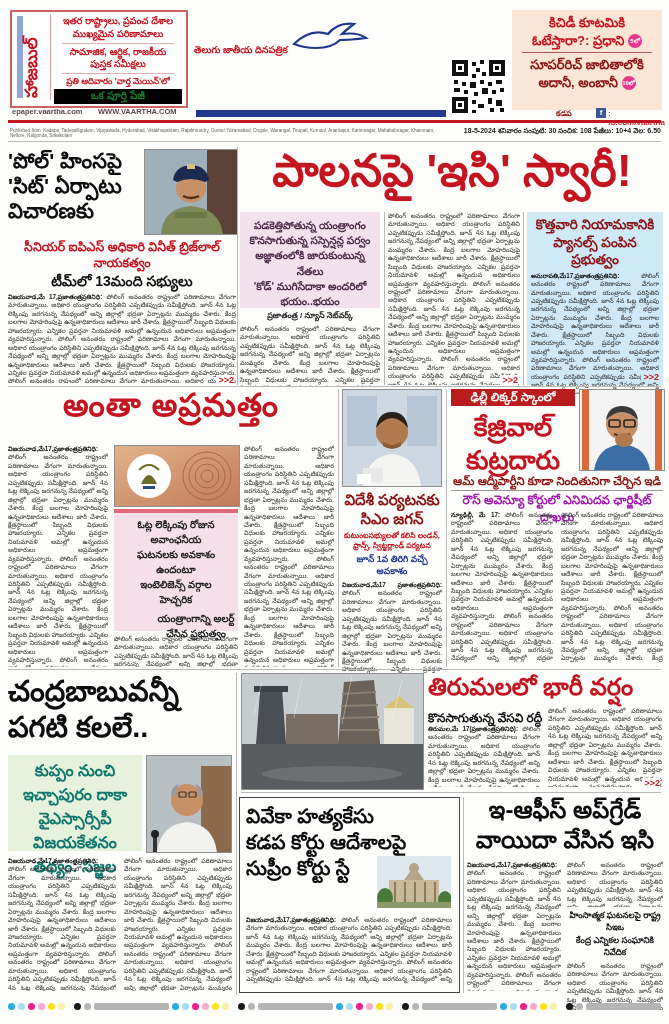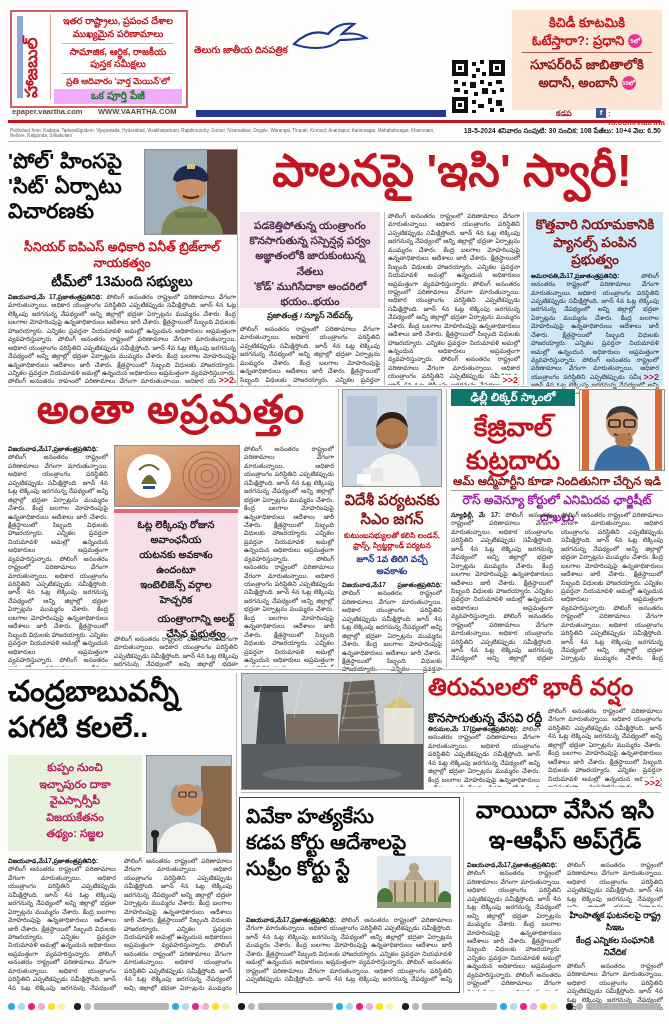--- a/index.html
+++ b/index.html
@@ -39,21 +39,21 @@
       <div class="abs b red" style="left:8px;top:84px;transform:rotate(-90deg);transform-origin:0 0;font-size:17px;white-space:nowrap;width:84px;">హాజబుల్</div>
     </div>
     <div class="abs" style="left:42px;top:3px;width:128px;height:86px;">
       <div class="promo-line">ఇతర రాష్ట్రాలు, ప్రపంచ దేశాల</div>
       <div class="promo-line">ముఖ్యమైన పరిణామాలు</div>
       <div style="height:1px;background:#e0b0b0;margin:2px 8px;"></div>
       <div class="promo-line">సామాజిక, ఆర్థిక, రాజకీయ</div>
       <div class="promo-line">పుస్తక సమీక్షలు</div>
       <div style="height:1px;background:#e0b0b0;margin:2px 8px;"></div>
       <div class="promo-line" style="font-size:8.5px;">ప్రతి ఆదివారం 'వార్త మెయిన్'లో</div>
-      <div class="c b" style="font-size:10.5px;color:#1c7a2d;background:#f0abfc;margin-top:1px;">ఒక పూర్తి పేజీ</div>
+      <div class="c b" style="font-size:10.5px;color:#1c7a2d;background:#000000;margin-top:1px;">ఒక పూర్తి పేజీ</div>
     </div>
   </div>
   <div class="abs b" style="left:12px;top:107px;font-size:7.5px;color:#5a4a4a;">epaper.vaartha.com</div>
   <div class="abs b" style="left:98px;top:107px;font-size:7.5px;color:#5a4a4a;">WWW.VAARTHA.COM</div>
 
   <div class="abs b red" style="left:194px;top:44px;font-size:9.5px;">తెలుగు జాతీయ దినపత్రిక</div>
   <svg class="abs" style="left:288px;top:18px;" width="82" height="36" viewBox="0 0 82 36">
     <path d="M6,26 Q22,10 40,16 Q50,4 66,6 Q58,12 54,16 Q70,14 78,20 Q62,22 52,22 Q44,30 28,30 Q16,30 6,26 Z" fill="#fff" stroke="#21388f" stroke-width="2.2"></path>
   </svg>
   <div class="abs" style="left:196px;top:110px;width:250px;height:7px;background:#21388f;"></div>
@@ -180,21 +180,21 @@
     </div>
     <div class="body" style="height:122px;margin-top:3px;">
       <span class="dl">అమరావతి,మే17,ప్రజాతంత్రప్రతినిధి: </span><span>పోలింగ్ అనంతరం రాష్ట్రంలో పరిణామాలు వేగంగా మారుతున్నాయి. అధికార యంత్రాంగం పరిస్థితిని ఎప్పటికప్పుడు సమీక్షిస్తోంది. జూన్ 4న ఓట్ల లెక్కింపు జరగనున్న నేపథ్యంలో అన్ని జిల్లాల్లో భద్రతా ఏర్పాట్లను ముమ్మరం చేశారు. కేంద్ర బలగాల మోహరింపుపై ఉన్నతాధికారులు ఆదేశాలు జారీ చేశారు. క్షేత్రస్థాయిలో సిబ్బంది విధులకు హాజరయ్యారు. ఎన్నికల ప్రవర్తనా నియమావళి అమల్లో ఉన్నందున అధికారులు అప్రమత్తంగా వ్యవహరిస్తున్నారు. పోలింగ్ అనంతరం రాష్ట్రంలో పరిణామాలు వేగంగా మారుతున్నాయి. అధికార యంత్రాంగం పరిస్థితిని ఎప్పటికప్పుడు సమీక్షిస్తోంది. జూన్ 4న ఓట్ల లెక్కింపు జరగనున్న నేపథ్యంలో అన్ని జిల్లాల్లో భద్రతా ఏర్పాట్లను ముమ్మరం చేశారు. కేంద్ర బలగాల మోహరింపుపై ఉన్నతాధికారులు ఆదేశాలు జారీ చేశారు. క్షేత్రస్థాయిలో సిబ్బంది విధులకు హాజరయ్యారు. ఎన్నికల ప్రవర్తనా నియమావళి అమల్లో ఉన్నందున అధికారులు అప్రమత్తంగా వ్యవహరిస్తున్నారు. పోలింగ్ అనంతరం రాష్ట్రంలో పరిణామాలు వేగంగా మారుతున్నాయి. అధికార యంత్రాంగం పరిస్థితిని ఎప్పటికప్పుడు సమీక్షిస్తోంది. జూన్ 4న ఓట్ల లెక్కింపు జరగనున్న నేపథ్యంలో అన్ని జిల్లాల్లో భద్రతా ఏర్పాట్లను ముమ్మరం చేశారు. కేంద్ర బలగాల మోహరింపుపై ఉన్నతాధికారులు ఆదేశాలు జారీ చేశారు. క్షేత్రస్థాయిలో సిబ్బంది విధులకు హాజరయ్యారు. ఎన్నికల ప్రవర్తనా నియమావళి అమల్లో ఉన్నందున అధికారులు అప్రమత్తంగా వ్యవహరిస్తున్నారు. </span>
     </div>
     <span class="jump" style="right:4px;bottom:3px;background:var(--bluebox);">&gt;&gt;2</span>
   </div>
 
   <div class="hline" style="left:8px;top:386px;width:653px;"></div>
 
   <div class="abs" style="left:8px;top:389px;width:326px;height:278px;">
-    <div class="c b red" style="font-size:40px;line-height:1;letter-spacing:1px;">అంతా అప్రమత్తం</div>
+    <div class="c b red" style="font-size:32px;line-height:1;letter-spacing:1px;">అంతా అప్రమత్తం</div>
     <div class="body" style="position:absolute;left:0;top:56px;width:100px;height:222px;">
       <span class="dl">విజయవాడ,మే17,ప్రజాతంత్రప్రతినిధి: </span><span>పోలింగ్ అనంతరం రాష్ట్రంలో పరిణామాలు వేగంగా మారుతున్నాయి. అధికార యంత్రాంగం పరిస్థితిని ఎప్పటికప్పుడు సమీక్షిస్తోంది. జూన్ 4న ఓట్ల లెక్కింపు జరగనున్న నేపథ్యంలో అన్ని జిల్లాల్లో భద్రతా ఏర్పాట్లను ముమ్మరం చేశారు. కేంద్ర బలగాల మోహరింపుపై ఉన్నతాధికారులు ఆదేశాలు జారీ చేశారు. క్షేత్రస్థాయిలో సిబ్బంది విధులకు హాజరయ్యారు. ఎన్నికల ప్రవర్తనా నియమావళి అమల్లో ఉన్నందున అధికారులు అప్రమత్తంగా వ్యవహరిస్తున్నారు. పోలింగ్ అనంతరం రాష్ట్రంలో పరిణామాలు వేగంగా మారుతున్నాయి. అధికార యంత్రాంగం పరిస్థితిని ఎప్పటికప్పుడు సమీక్షిస్తోంది. జూన్ 4న ఓట్ల లెక్కింపు జరగనున్న నేపథ్యంలో అన్ని జిల్లాల్లో భద్రతా ఏర్పాట్లను ముమ్మరం చేశారు. కేంద్ర బలగాల మోహరింపుపై ఉన్నతాధికారులు ఆదేశాలు జారీ చేశారు. క్షేత్రస్థాయిలో సిబ్బంది విధులకు హాజరయ్యారు. ఎన్నికల ప్రవర్తనా నియమావళి అమల్లో ఉన్నందున అధికారులు అప్రమత్తంగా వ్యవహరిస్తున్నారు. పోలింగ్ అనంతరం రాష్ట్రంలో పరిణామాలు వేగంగా మారుతున్నాయి. అధికార యంత్రాంగం పరిస్థితిని ఎప్పటికప్పుడు సమీక్షిస్తోంది. జూన్ 4న ఓట్ల లెక్కింపు జరగనున్న నేపథ్యంలో అన్ని జిల్లాల్లో భద్రతా ఏర్పాట్లను ముమ్మరం చేశారు. కేంద్ర బలగాల మోహరింపుపై ఉన్నతాధికారులు ఆదేశాలు జారీ చేశారు. క్షేత్రస్థాయిలో సిబ్బంది విధులకు హాజరయ్యారు. ఎన్నికల ప్రవర్తనా నియమావళి అమల్లో ఉన్నందున అధికారులు అప్రమత్తంగా వ్యవహరిస్తున్నారు. పోలింగ్ అనంతరం రాష్ట్రంలో పరిణామాలు వేగంగా మారుతున్నాయి. అధికార యంత్రాంగం పరిస్థితిని ఎప్పటికప్పుడు సమీక్షిస్తోంది. జూన్ 4న ఓట్ల లెక్కింపు జరగనున్న నేపథ్యంలో అన్ని జిల్లాల్లో భద్రతా ఏర్పాట్లను ముమ్మరం చేశారు. కేంద్ర బలగాల మోహరింపుపై ఉన్నతాధికారులు ఆదేశాలు జారీ చేశారు. క్షేత్రస్థాయిలో సిబ్బంది విధులకు హాజరయ్యారు. ఎన్నికల ప్రవర్తనా నియమావళి అమల్లో ఉన్నందున అధికారులు అప్రమత్తంగా వ్యవహరిస్తున్నారు. </span>
     </div>
     <svg class="abs photo" style="left:106px;top:56px;" width="124" height="60" viewBox="0 0 124 60">
       <defs>
           <linearGradient id="ib" x1="0" y1="0" x2="1" y2="1">
             <stop offset="0" stop-color="#e3b28a"></stop>
             <stop offset="1" stop-color="#c07a5a"></stop>
           </linearGradient>
         </defs>
@@ -207,21 +207,21 @@
         </g>
       <circle cx="34" cy="30" r="22" fill="#fff"></circle>
       <path d="M26,38 Q34,20 42,38 Z" fill="#6b6b2a"></path>
       <path d="M24,24 Q34,14 44,24" stroke="#6b6b2a" stroke-width="2" fill="none"></path>
       <rect x="28" y="40" width="12" height="3" fill="#2a4a8a"></rect>
     </svg>
     <div class="abs c" style="left:106px;top:120px;width:124px;height:122px;background:#f6dfe8;border-top:4px solid #e06a7a;padding-top:4px;box-sizing:border-box;">
       <div class="b" style="font-size:10px;line-height:1.5;color:#222;">
         <div>ఓట్ల లెక్కింపు రోజున</div>
         <div>అవాంఛనీయ</div>
-        <div>యటనకు అవకాశం</div>
+        <div>ఘటనలకు అవకాశం</div>
         <div>ఉందంటూ</div>
         <div>ఇంటెలిజెన్స్ వర్గాల</div>
         <div>హెచ్చరిక</div>
       </div>
       <div class="b" style="font-size:10px;line-height:1.5;color:#222;margin-top:4px;padding-left:40px;">
         <div>యంత్రాంగాన్ని అలర్ట్</div>
         <div>చేసిన ప్రభుత్వం</div>
       </div>
     </div>
     <div class="body" style="position:absolute;left:106px;top:246px;width:124px;height:32px;">పోలింగ్ అనంతరం రాష్ట్రంలో పరిణామాలు వేగంగా మారుతున్నాయి. అధికార యంత్రాంగం పరిస్థితిని ఎప్పటికప్పుడు సమీక్షిస్తోంది. జూన్ 4న ఓట్ల లెక్కింపు జరగనున్న నేపథ్యంలో అన్ని జిల్లాల్లో భద్రతా ఏర్పాట్లను ముమ్మరం చేశారు. కేంద్ర బలగాల మోహరింపుపై ఉన్నతాధికారులు ఆదేశాలు జారీ చేశారు. క్షేత్రస్థాయిలో సిబ్బంది విధులకు హాజరయ్యారు. ఎన్నికల ప్రవర్తనా నియమావళి అమల్లో ఉన్నందున అధికారులు అప్రమత్తంగా వ్యవహరిస్తున్నారు. </div>
@@ -252,21 +252,21 @@
     </div>
     <div class="c b navy" style="font-size:9px;margin-top:3px;">జూన్ 1వ తిరిగి వచ్చే అవకాశం</div>
     <div class="body" style="height:92px;margin-top:3px;">
       <span class="dl">విజయవాడ,మే17 ప్రజాతంత్రప్రతినిధి: </span><span>పోలింగ్ అనంతరం రాష్ట్రంలో పరిణామాలు వేగంగా మారుతున్నాయి. అధికార యంత్రాంగం పరిస్థితిని ఎప్పటికప్పుడు సమీక్షిస్తోంది. జూన్ 4న ఓట్ల లెక్కింపు జరగనున్న నేపథ్యంలో అన్ని జిల్లాల్లో భద్రతా ఏర్పాట్లను ముమ్మరం చేశారు. కేంద్ర బలగాల మోహరింపుపై ఉన్నతాధికారులు ఆదేశాలు జారీ చేశారు. క్షేత్రస్థాయిలో సిబ్బంది విధులకు హాజరయ్యారు. ఎన్నికల ప్రవర్తనా నియమావళి అమల్లో ఉన్నందున అధికారులు అప్రమత్తంగా వ్యవహరిస్తున్నారు. పోలింగ్ అనంతరం రాష్ట్రంలో పరిణామాలు వేగంగా మారుతున్నాయి. అధికార యంత్రాంగం పరిస్థితిని ఎప్పటికప్పుడు సమీక్షిస్తోంది. జూన్ 4న ఓట్ల లెక్కింపు జరగనున్న నేపథ్యంలో అన్ని జిల్లాల్లో భద్రతా ఏర్పాట్లను ముమ్మరం చేశారు. కేంద్ర బలగాల మోహరింపుపై ఉన్నతాధికారులు ఆదేశాలు జారీ చేశారు. క్షేత్రస్థాయిలో సిబ్బంది విధులకు హాజరయ్యారు. ఎన్నికల ప్రవర్తనా నియమావళి అమల్లో ఉన్నందున అధికారులు అప్రమత్తంగా వ్యవహరిస్తున్నారు. </span>
     </div>
   </div>
 
   <div class="vline" style="left:446px;top:389px;height:278px;"></div>
 
   <div class="abs" style="left:451px;top:389px;width:212px;height:278px;">
-    <div class="c b" style="position:absolute;left:0;top:0;width:124px;height:17px;line-height:17px;background:#0f766e;color:#fff;font-size:11.5px;">ఢిల్లీ లిక్కర్ స్కాంలో</div>
+    <div class="c b" style="position:absolute;left:0;top:0;width:124px;height:17px;line-height:17px;background:#b91c1c;color:#fff;font-size:11.5px;">ఢిల్లీ లిక్కర్ స్కాంలో</div>
     <div class="c b red" style="position:absolute;left:0;top:22px;width:124px;font-size:26px;line-height:1.25;">
       <div>కేజ్రివాల్</div>
       <div>కుట్రదారు</div>
     </div>
     <svg class="abs photo" style="left:128px;top:0;" width="84" height="80" viewBox="0 0 84 80">
       <rect width="84" height="80" fill="#f4f4f4"></rect>
       <rect x="2" width="7" height="80" fill="#d96a3a"></rect>
         <rect x="75" width="7" height="80" fill="#d96a3a"></rect>
       <path d="M14,80 Q18,56 42,54 Q66,56 70,80 Z" fill="#3a6ea5"></path>
       <circle cx="42" cy="34" r="16" fill="#c79067"></circle>
@@ -286,21 +286,21 @@
   </div>
 
   <div class="hline" style="left:8px;top:669px;width:653px;"></div>
 
   <div class="abs" style="left:8px;top:673px;width:224px;height:322px;">
     <div class="b" style="font-size:29px;line-height:1.25;color:#0d0d0d;">
       <div>చంద్రబాబువన్నీ</div>
       <div>పగటి కలలే..</div>
     </div>
     <div class="abs c" style="left:0;top:82px;width:134px;height:96px;background:var(--greenbox);padding-top:4px;box-sizing:border-box;">
-      <div class="b" style="font-size:11px;line-height:1.5;color:#be185d;">
+      <div class="b" style="font-size:16px;line-height:1.5;color:#0f766e;">
         <div>కుప్పం నుంచి</div>
         <div>ఇచ్చాపురం దాకా</div>
         <div>వైఎస్సార్సీపీ</div>
         <div>విజయకేతనం</div>
         <div>తథ్యం: సజ్జల</div>
       </div>
     </div>
     <svg class="abs photo" style="left:138px;top:82px;" width="84" height="96" viewBox="0 0 84 96">
       <rect width="84" height="96" fill="#b9c0c4"></rect>
       <rect x="54" y="10" width="30" height="86" fill="#8a6a4a"></rect>
@@ -380,22 +380,22 @@
     </svg>
     <div class="body" style="position:absolute;left:6px;top:118px;width:206px;height:68px;">
       <span class="dl">విజయవాడ,మే17,ప్రజాతంత్రప్రతినిధి: </span><span>పోలింగ్ అనంతరం రాష్ట్రంలో పరిణామాలు వేగంగా మారుతున్నాయి. అధికార యంత్రాంగం పరిస్థితిని ఎప్పటికప్పుడు సమీక్షిస్తోంది. జూన్ 4న ఓట్ల లెక్కింపు జరగనున్న నేపథ్యంలో అన్ని జిల్లాల్లో భద్రతా ఏర్పాట్లను ముమ్మరం చేశారు. కేంద్ర బలగాల మోహరింపుపై ఉన్నతాధికారులు ఆదేశాలు జారీ చేశారు. క్షేత్రస్థాయిలో సిబ్బంది విధులకు హాజరయ్యారు. ఎన్నికల ప్రవర్తనా నియమావళి అమల్లో ఉన్నందున అధికారులు అప్రమత్తంగా వ్యవహరిస్తున్నారు. పోలింగ్ అనంతరం రాష్ట్రంలో పరిణామాలు వేగంగా మారుతున్నాయి. అధికార యంత్రాంగం పరిస్థితిని ఎప్పటికప్పుడు సమీక్షిస్తోంది. జూన్ 4న ఓట్ల లెక్కింపు జరగనున్న నేపథ్యంలో అన్ని జిల్లాల్లో భద్రతా ఏర్పాట్లను ముమ్మరం చేశారు. కేంద్ర బలగాల మోహరింపుపై ఉన్నతాధికారులు ఆదేశాలు జారీ చేశారు. క్షేత్రస్థాయిలో సిబ్బంది విధులకు హాజరయ్యారు. ఎన్నికల ప్రవర్తనా నియమావళి అమల్లో ఉన్నందున అధికారులు అప్రమత్తంగా వ్యవహరిస్తున్నారు. పోలింగ్ అనంతరం రాష్ట్రంలో పరిణామాలు వేగంగా మారుతున్నాయి. అధికార యంత్రాంగం పరిస్థితిని ఎప్పటికప్పుడు సమీక్షిస్తోంది. జూన్ 4న ఓట్ల లెక్కింపు జరగనున్న నేపథ్యంలో అన్ని జిల్లాల్లో భద్రతా ఏర్పాట్లను ముమ్మరం చేశారు. కేంద్ర బలగాల మోహరింపుపై ఉన్నతాధికారులు ఆదేశాలు జారీ చేశారు. క్షేత్రస్థాయిలో సిబ్బంది విధులకు హాజరయ్యారు. ఎన్నికల ప్రవర్తనా నియమావళి అమల్లో ఉన్నందున అధికారులు అప్రమత్తంగా వ్యవహరిస్తున్నారు. </span>
     </div>
   </div>
 
   <div class="vline" style="left:463px;top:797px;height:196px;"></div>
 
   <div class="abs" style="left:467px;top:795px;width:196px;height:198px;">
     <div class="c b" style="font-size:24px;line-height:1.25;color:#0d0d0d;">
+      <div>ఇ-ఆఫీస్ అప్‌గ్రేడ్</div>
       <div>వాయిదా వేసిన ఇసి</div>
-      <div>ఇ-ఆఫీస్ అప్‌గ్రేడ్</div>
     </div>
     <div class="body" style="position:absolute;left:0;top:66px;width:94px;height:130px;">
       <span class="dl">విజయవాడ,మే17,ప్రజాతంత్రప్రతినిధి: </span><span>పోలింగ్ అనంతరం రాష్ట్రంలో పరిణామాలు వేగంగా మారుతున్నాయి. అధికార యంత్రాంగం పరిస్థితిని ఎప్పటికప్పుడు సమీక్షిస్తోంది. జూన్ 4న ఓట్ల లెక్కింపు జరగనున్న నేపథ్యంలో అన్ని జిల్లాల్లో భద్రతా ఏర్పాట్లను ముమ్మరం చేశారు. కేంద్ర బలగాల మోహరింపుపై ఉన్నతాధికారులు ఆదేశాలు జారీ చేశారు. క్షేత్రస్థాయిలో సిబ్బంది విధులకు హాజరయ్యారు. ఎన్నికల ప్రవర్తనా నియమావళి అమల్లో ఉన్నందున అధికారులు అప్రమత్తంగా వ్యవహరిస్తున్నారు. పోలింగ్ అనంతరం రాష్ట్రంలో పరిణామాలు వేగంగా మారుతున్నాయి. అధికార యంత్రాంగం పరిస్థితిని ఎప్పటికప్పుడు సమీక్షిస్తోంది. జూన్ 4న ఓట్ల లెక్కింపు జరగనున్న నేపథ్యంలో అన్ని జిల్లాల్లో భద్రతా ఏర్పాట్లను ముమ్మరం చేశారు. కేంద్ర బలగాల మోహరింపుపై ఉన్నతాధికారులు ఆదేశాలు జారీ చేశారు. క్షేత్రస్థాయిలో సిబ్బంది విధులకు హాజరయ్యారు. ఎన్నికల ప్రవర్తనా నియమావళి అమల్లో ఉన్నందున అధికారులు అప్రమత్తంగా వ్యవహరిస్తున్నారు. </span>
     </div>
     <div class="abs" style="left:100px;top:66px;width:96px;height:130px;">
       <div class="body" style="height:46px;">పోలింగ్ అనంతరం రాష్ట్రంలో పరిణామాలు వేగంగా మారుతున్నాయి. అధికార యంత్రాంగం పరిస్థితిని ఎప్పటికప్పుడు సమీక్షిస్తోంది. జూన్ 4న ఓట్ల లెక్కింపు జరగనున్న నేపథ్యంలో అన్ని జిల్లాల్లో భద్రతా ఏర్పాట్లను ముమ్మరం చేశారు. కేంద్ర బలగాల మోహరింపుపై ఉన్నతాధికారులు ఆదేశాలు జారీ చేశారు. క్షేత్రస్థాయిలో సిబ్బంది విధులకు హాజరయ్యారు. ఎన్నికల ప్రవర్తనా నియమావళి అమల్లో ఉన్నందున అధికారులు అప్రమత్తంగా వ్యవహరిస్తున్నారు. </div>
       <div class="c b" style="font-size:8.6px;color:#111;margin:3px 0 1px;">హింసాత్మక ఘటనలపై రాష్ట్ర సిఇఒ</div>
       <div class="c b" style="font-size:8.6px;color:#111;margin-bottom:3px;">కేంద్ర ఎన్నికల సంఘానికి నివేదిక</div>
       <div class="body" style="height:48px;">పోలింగ్ అనంతరం రాష్ట్రంలో పరిణామాలు వేగంగా మారుతున్నాయి. అధికార యంత్రాంగం పరిస్థితిని ఎప్పటికప్పుడు సమీక్షిస్తోంది. జూన్ 4న ఓట్ల లెక్కింపు జరగనున్న నేపథ్యంలో అన్ని జిల్లాల్లో భద్రతా ఏర్పాట్లను ముమ్మరం చేశారు. కేంద్ర బలగాల మోహరింపుపై ఉన్నతాధికారులు ఆదేశాలు జారీ చేశారు. క్షేత్రస్థాయిలో సిబ్బంది విధులకు హాజరయ్యారు. ఎన్నికల ప్రవర్తనా నియమావళి అమల్లో ఉన్నందున అధికారులు అప్రమత్తంగా వ్యవహరిస్తున్నారు. </div>
     </div>

